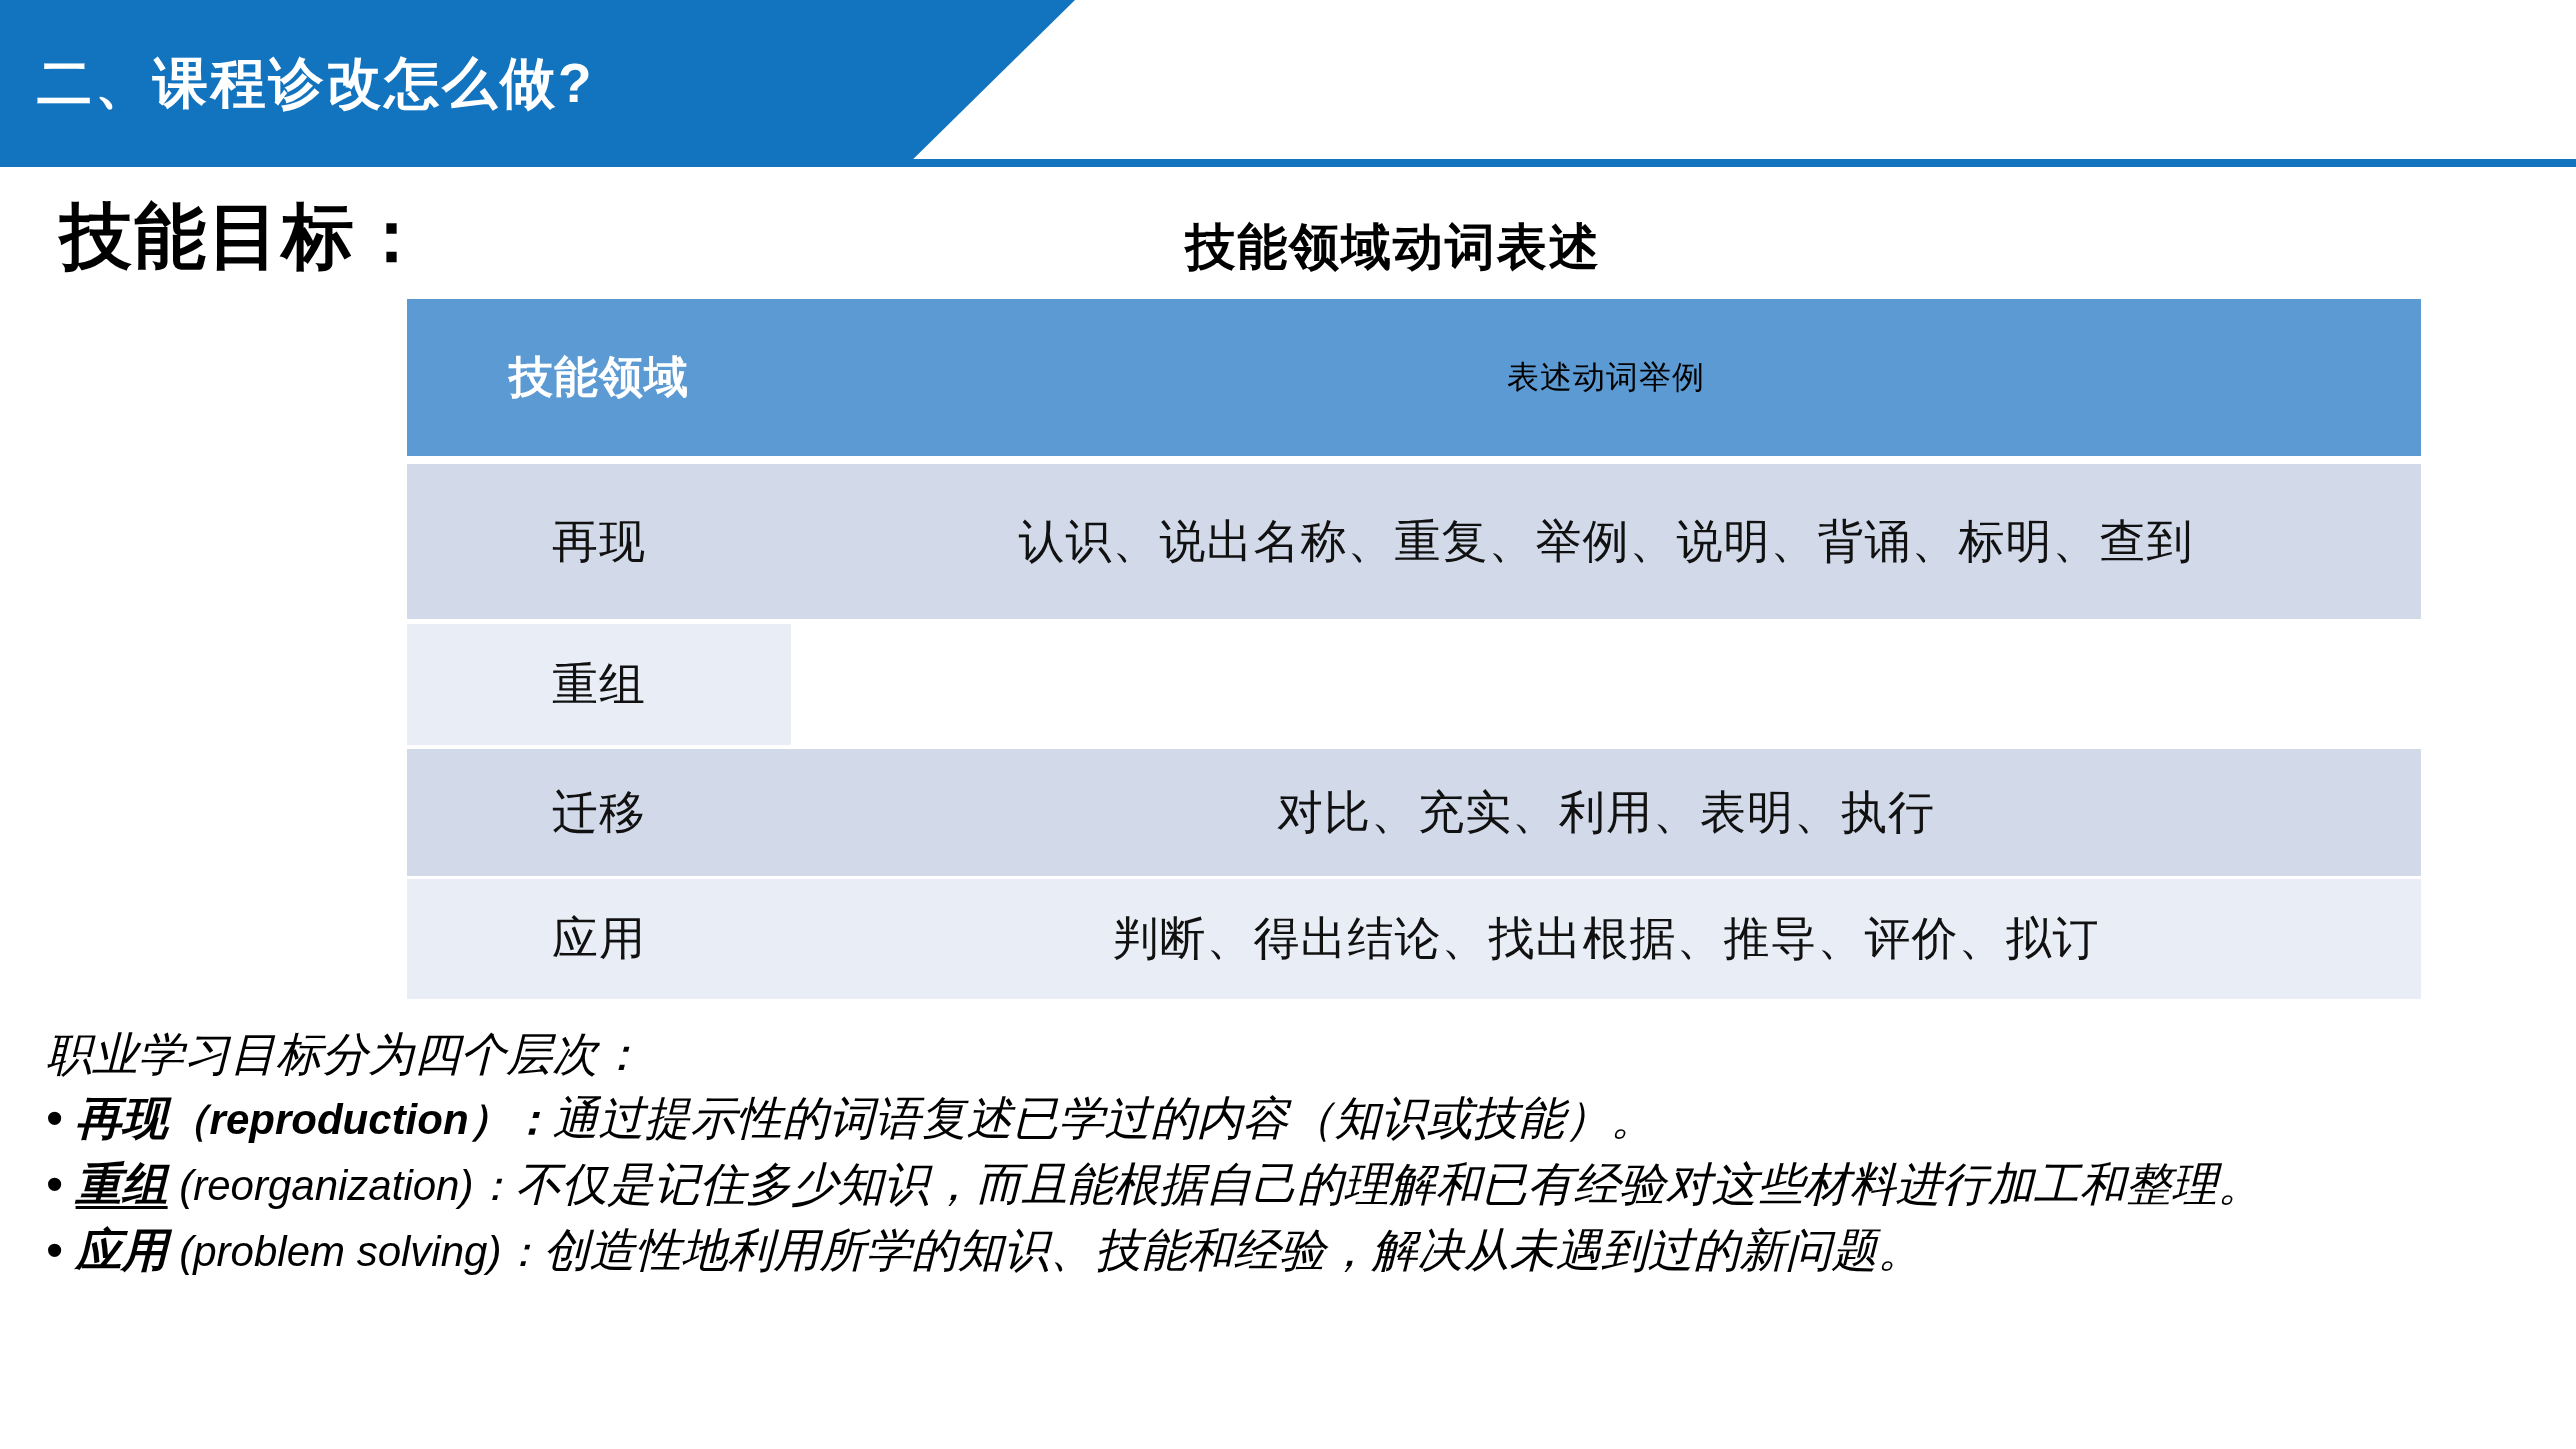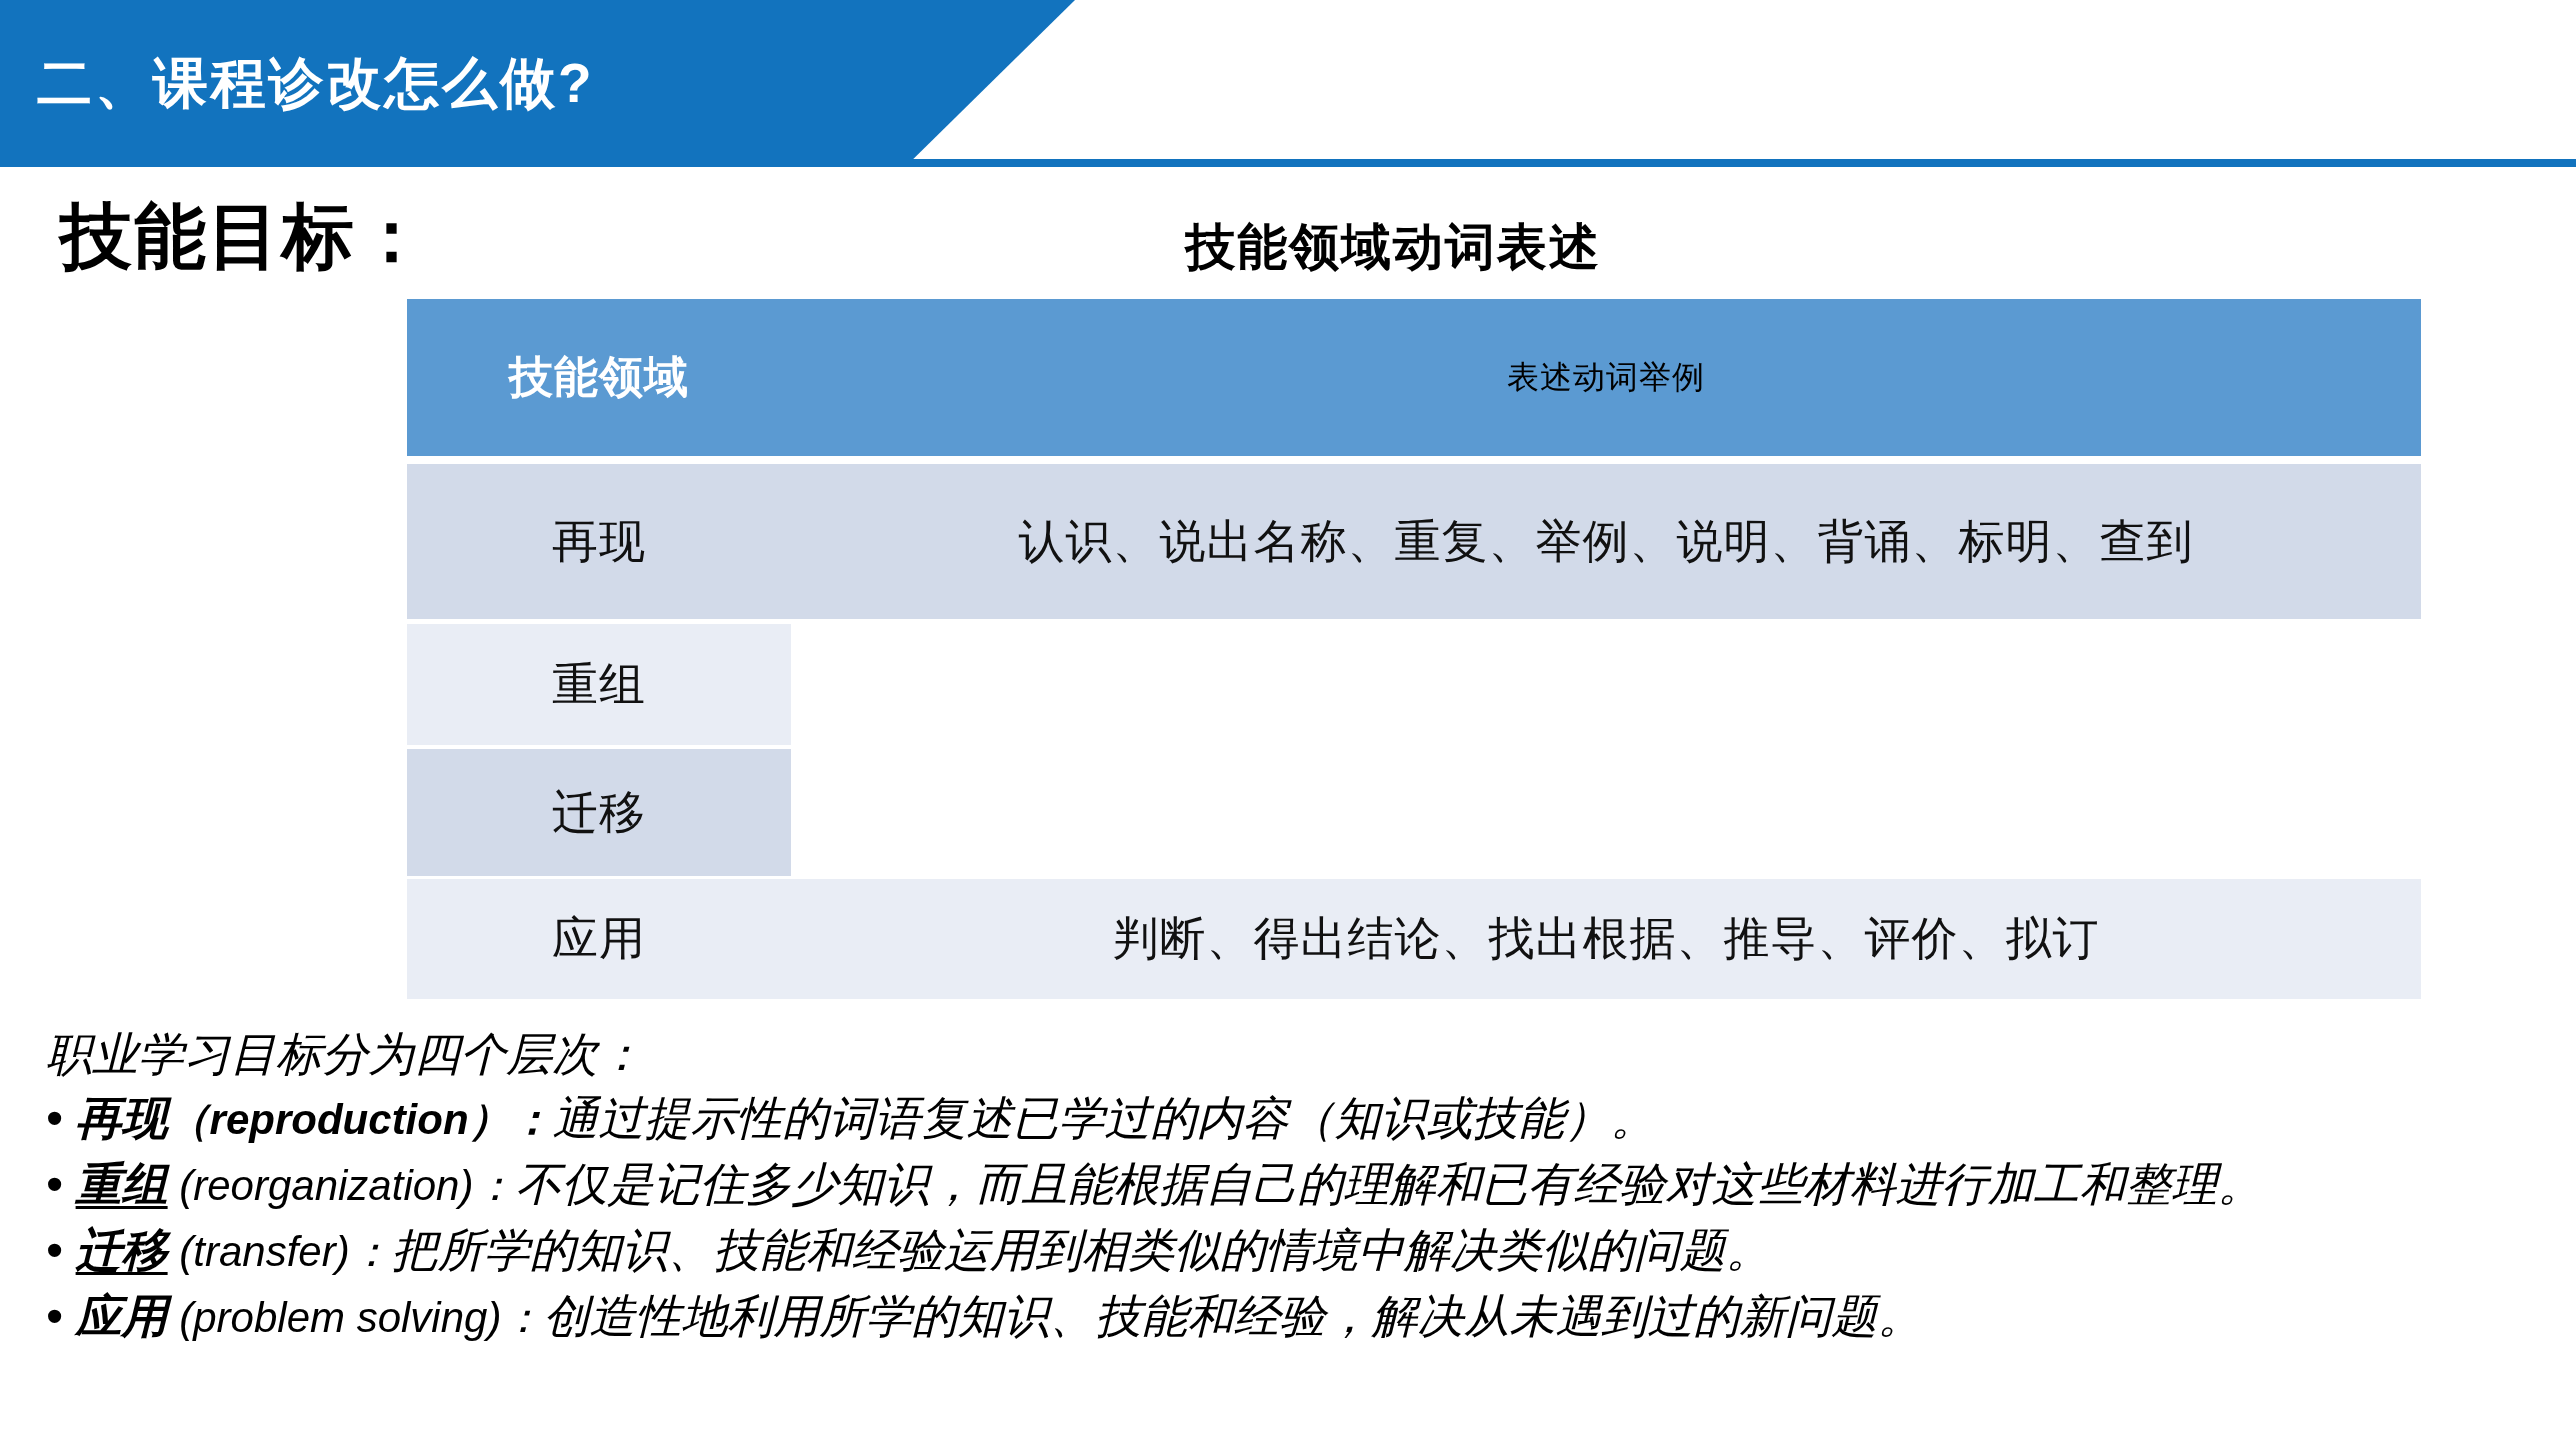--- a/index.html
+++ b/index.html
@@ -87,20 +87,23 @@
   <div class="vrow r2 band-b">
     <div class="c1">
       <span class="cell-text">重组</span>
     </div>
   </div>
 
   <div class="vrow r3 band-a">
     <div class="c1">
       <span class="cell-text">迁移</span>
     </div>
+    <div class="c2">
+      <span class="cell-text">对比、充实、利用、表明、执行</span>
+    </div>
   </div>
 
   <div class="vrow r4 band-b">
     <div class="c1">
       <span class="cell-text">应用</span>
     </div>
     <div class="c2">
       <span class="cell-text">判断、得出结论、找出根据、推导、评价、拟订</span>
     </div>
   </div>
@@ -112,22 +115,19 @@
   <div class="note-line">职业学习目标分为四个层次：</div>
 
   <div class="note-line">
     <span class="bullet-dot">•</span><span class="note-term">再现</span><span class="note-paren b">（reproduction）：</span><span class="note-text">通过提示性的词语复述已学过的内容（知识或技能）。</span>
   </div>
 
   <div class="note-line">
     <span class="bullet-dot">•</span><span class="note-term u">重组</span><span class="note-paren"> (reorganization)：</span><span class="note-text">不仅是记住多少知识，而且能根据自己的理解和已有经验对这些材料进行加工和整理。</span>
   </div>
 
-  <div class="note-line">
-    <span class="bullet-dot">•</span><span class="note-term u">迁移</span><span class="note-paren"> (transfer)：</span><span class="note-text">把所学的知识、技能和经验运用到相类似的情境中解决类似的问题。</span>
-  </div>
 
   <div class="note-line">
     <span class="bullet-dot">•</span><span class="note-term">应用</span><span class="note-paren"> (problem solving)：</span><span class="note-text">创造性地利用所学的知识、技能和经验，解决从未遇到过的新问题。</span>
   </div>
 
 </div>
 
 
 </body></html>

